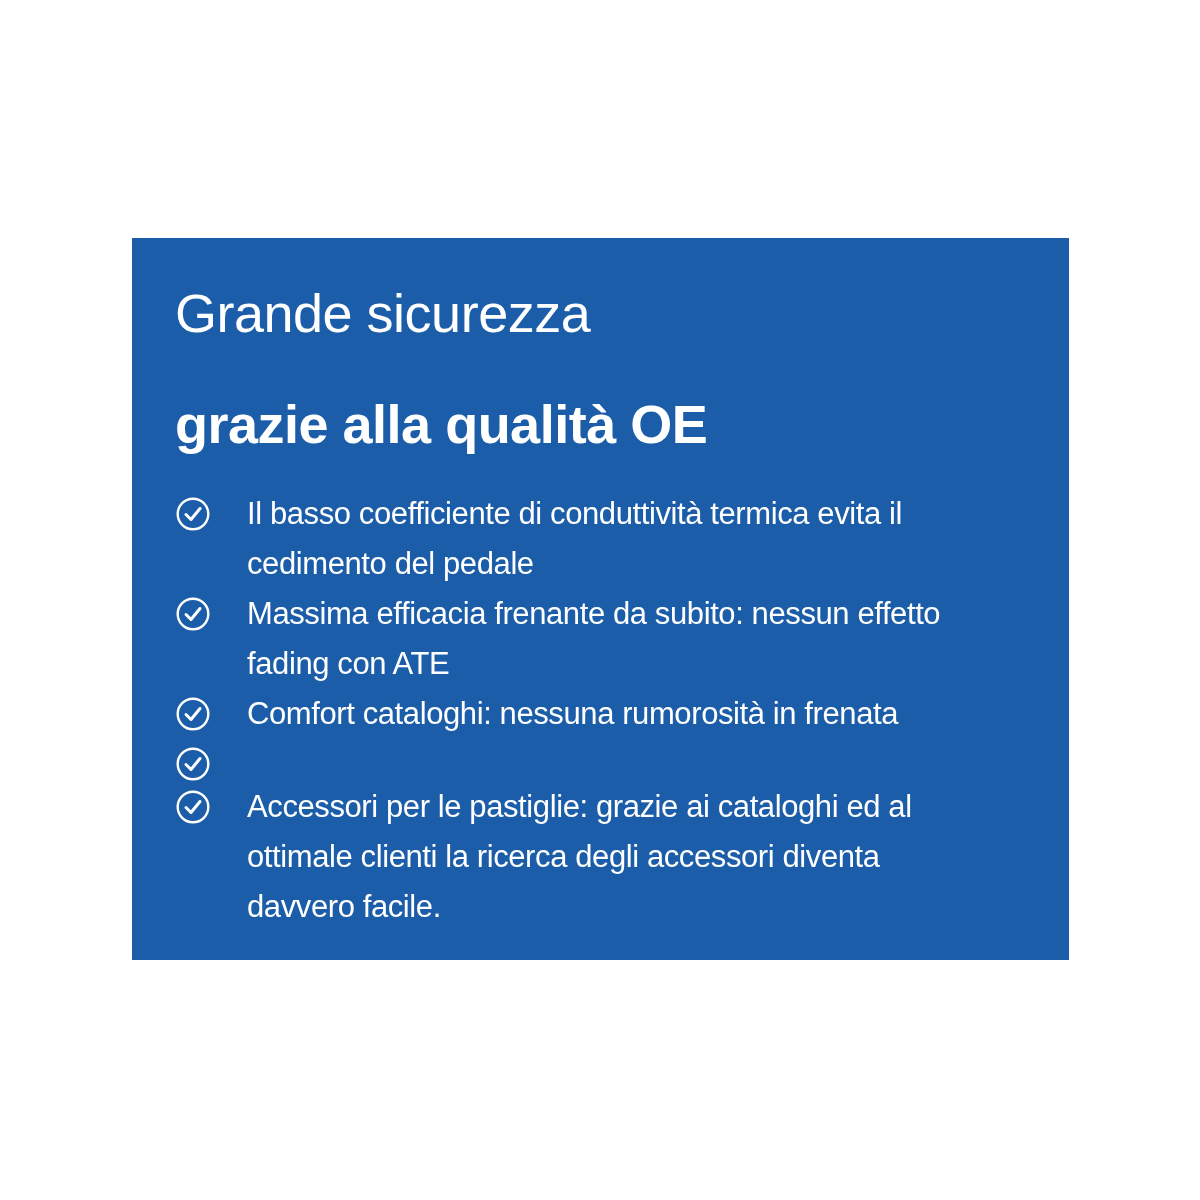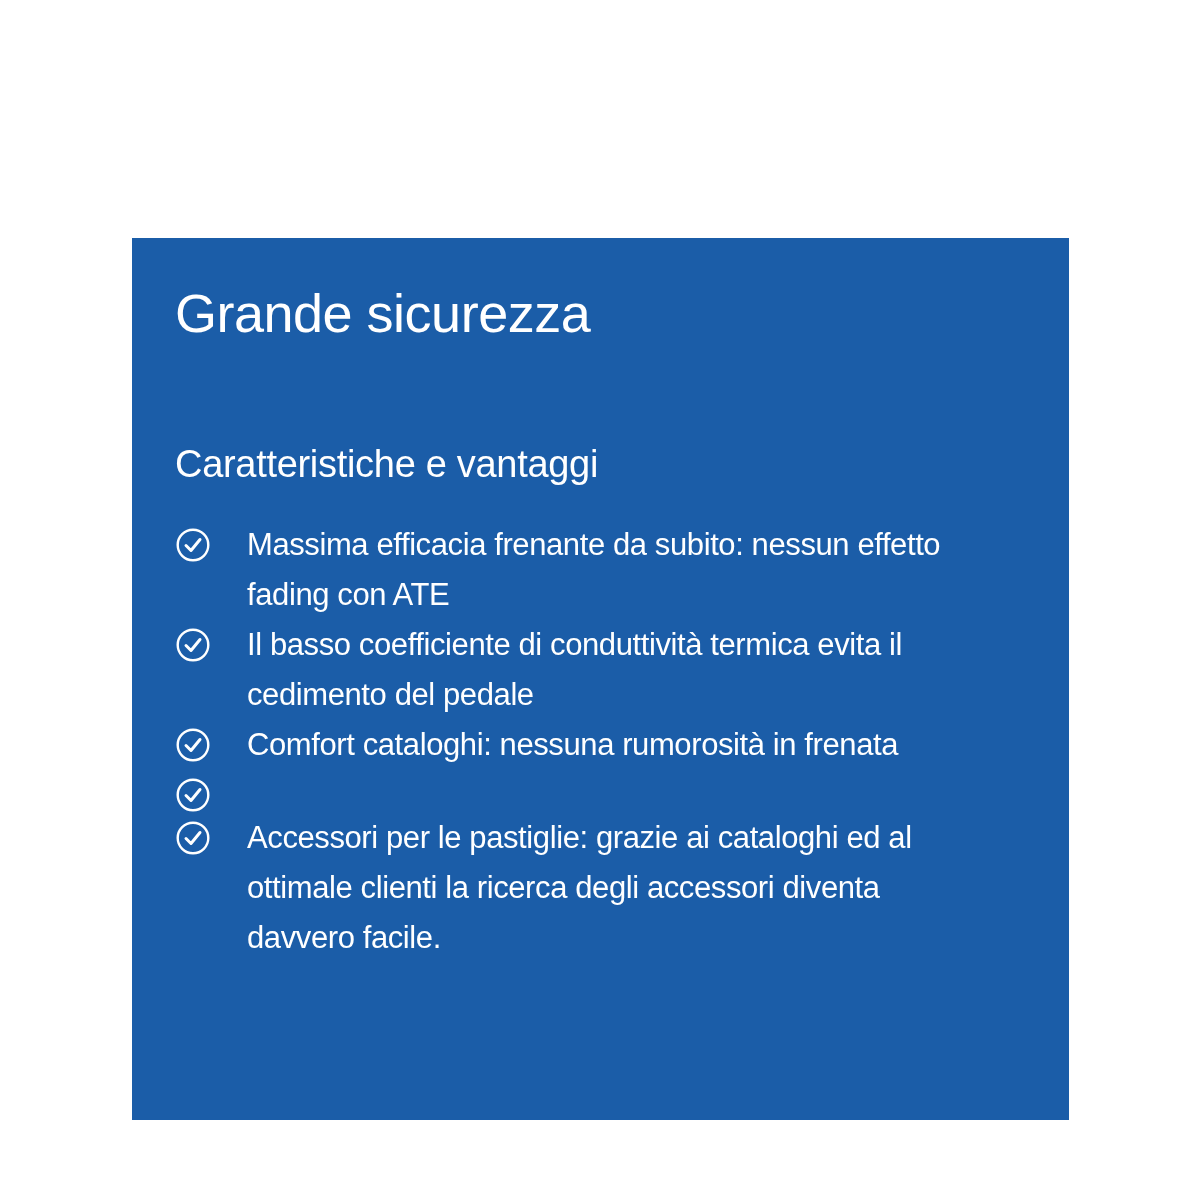--- a/index.html
+++ b/index.html
@@ -4,21 +4,21 @@
 <style>
   html, body {
     margin: 0;
     padding: 0;
     background: #ffffff;
     font-family: "Liberation Sans", "DejaVu Sans", sans-serif;
   }
   .page {
     position: relative;
     width: 1200px;
-    height: 1120px;
+    height: 960px;
     background: #ffffff;
     overflow: hidden;
   }
   .panel {
     position: absolute;
     left: 132px;
     top: 238px;
     width: 937px;
     height: 912px;
     box-sizing: border-box;
@@ -80,45 +80,45 @@
   }
 </style>
 </head>
 <body>
 
 <div class="page">
   <div class="panel">
 
     <h1 class="title-light">Grande sicurezza</h1>
 
+    <h2 class="title-bold">grazie alla qualità OE</h2>
 
-    <h3 class="section-heading">Caratteristiche e vantaggi</h3>
 
     <ul class="features">
 
       <li class="feature">
         <span class="icon">
           <svg viewBox="0 0 36 36" xmlns="http://www.w3.org/2000/svg">
             <circle cx="18" cy="18" r="15.3" fill="none" stroke="#ffffff" stroke-width="2.4"></circle>
             <path d="M11 18.5 L16 23.5 L25 12.5" fill="none" stroke="#ffffff" stroke-width="3" stroke-linecap="round" stroke-linejoin="round"></path>
           </svg>
         </span>
-        <span class="text">Massima efficacia frenante da subito: nessun effetto
-fading con ATE</span>
+        <span class="text">Il basso coefficiente di conduttività termica evita il
+cedimento del pedale</span>
       </li>
 
       <li class="feature">
         <span class="icon">
           <svg viewBox="0 0 36 36" xmlns="http://www.w3.org/2000/svg">
             <circle cx="18" cy="18" r="15.3" fill="none" stroke="#ffffff" stroke-width="2.4"></circle>
             <path d="M11 18.5 L16 23.5 L25 12.5" fill="none" stroke="#ffffff" stroke-width="3" stroke-linecap="round" stroke-linejoin="round"></path>
           </svg>
         </span>
-        <span class="text">Il basso coefficiente di conduttività termica evita il
-cedimento del pedale</span>
+        <span class="text">Massima efficacia frenante da subito: nessun effetto
+fading con ATE</span>
       </li>
 
       <li class="feature">
         <span class="icon">
           <svg viewBox="0 0 36 36" xmlns="http://www.w3.org/2000/svg">
             <circle cx="18" cy="18" r="15.3" fill="none" stroke="#ffffff" stroke-width="2.4"></circle>
             <path d="M11 18.5 L16 23.5 L25 12.5" fill="none" stroke="#ffffff" stroke-width="3" stroke-linecap="round" stroke-linejoin="round"></path>
           </svg>
         </span>
         <span class="text">Comfort cataloghi: nessuna rumorosità in frenata</span>

